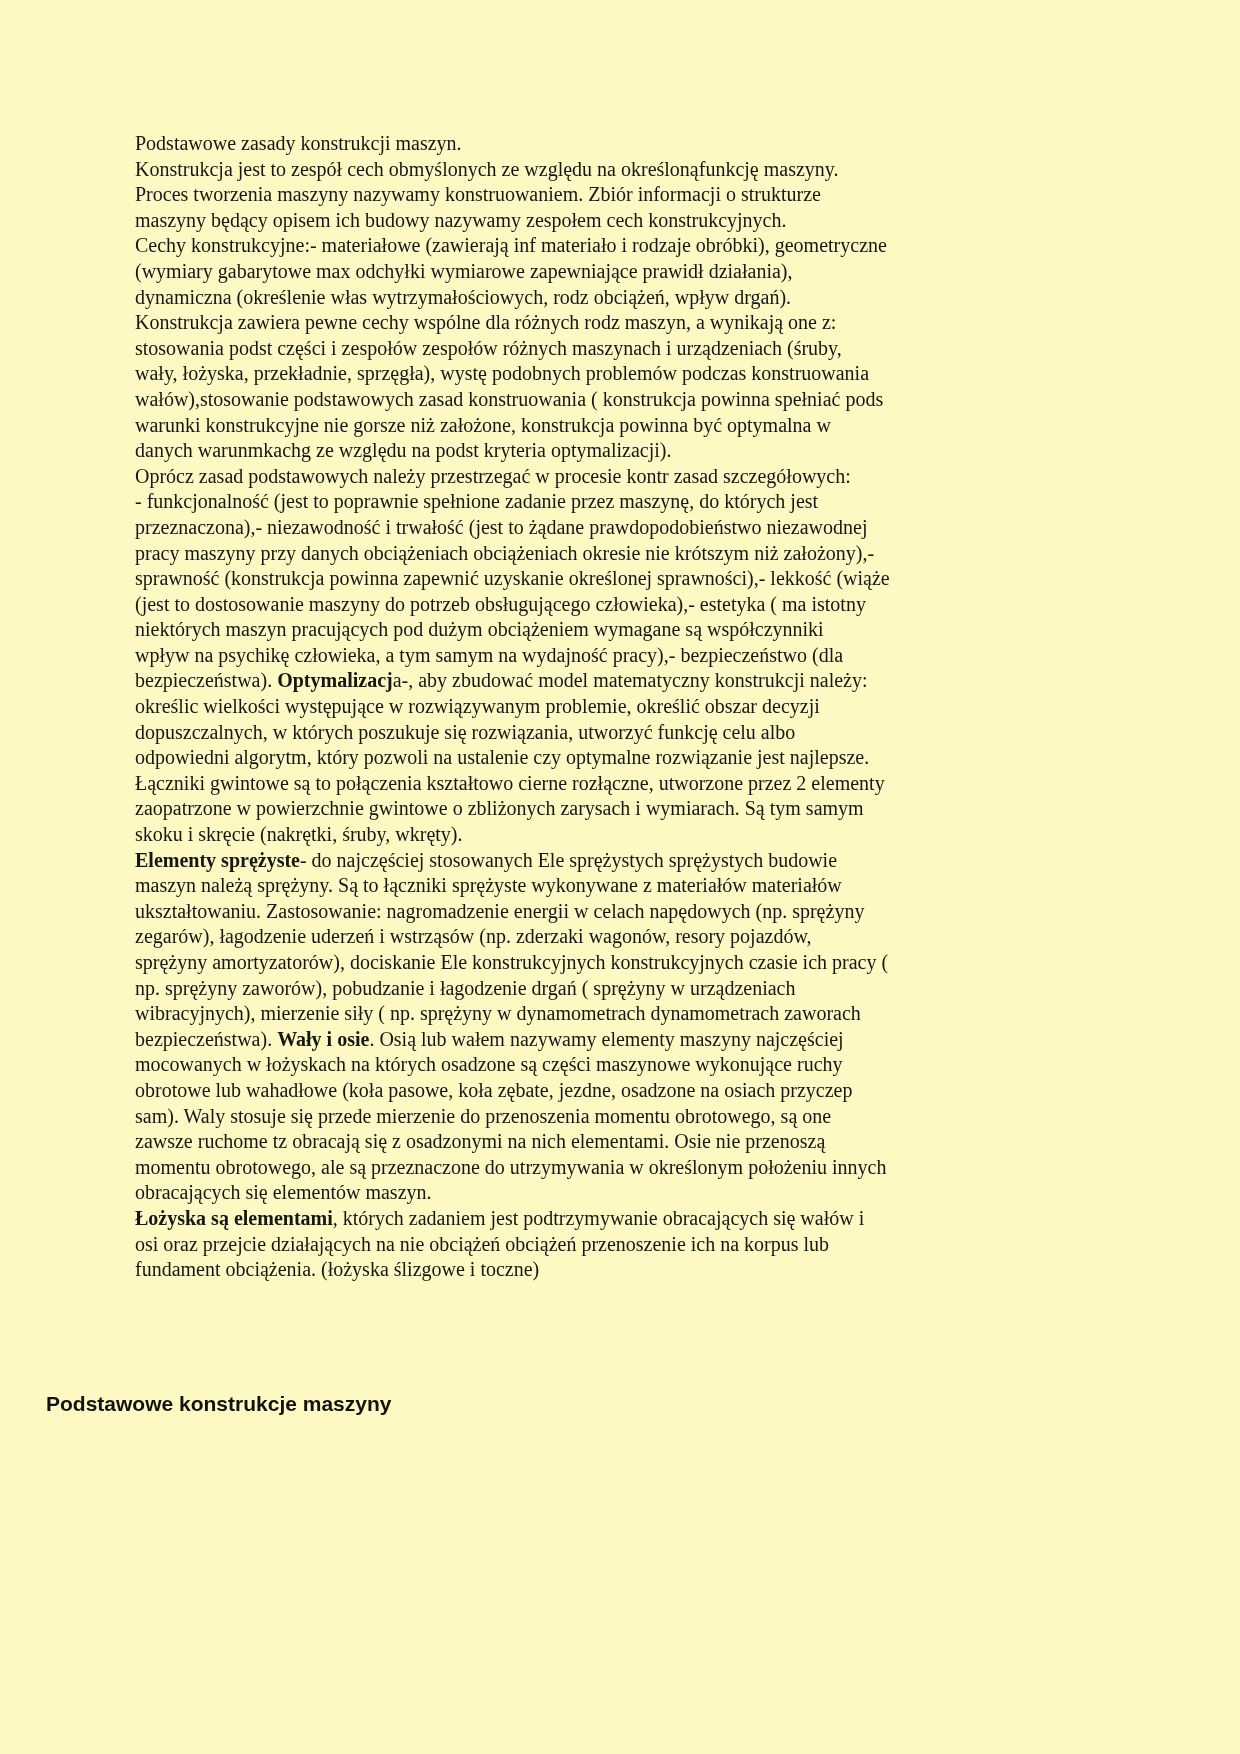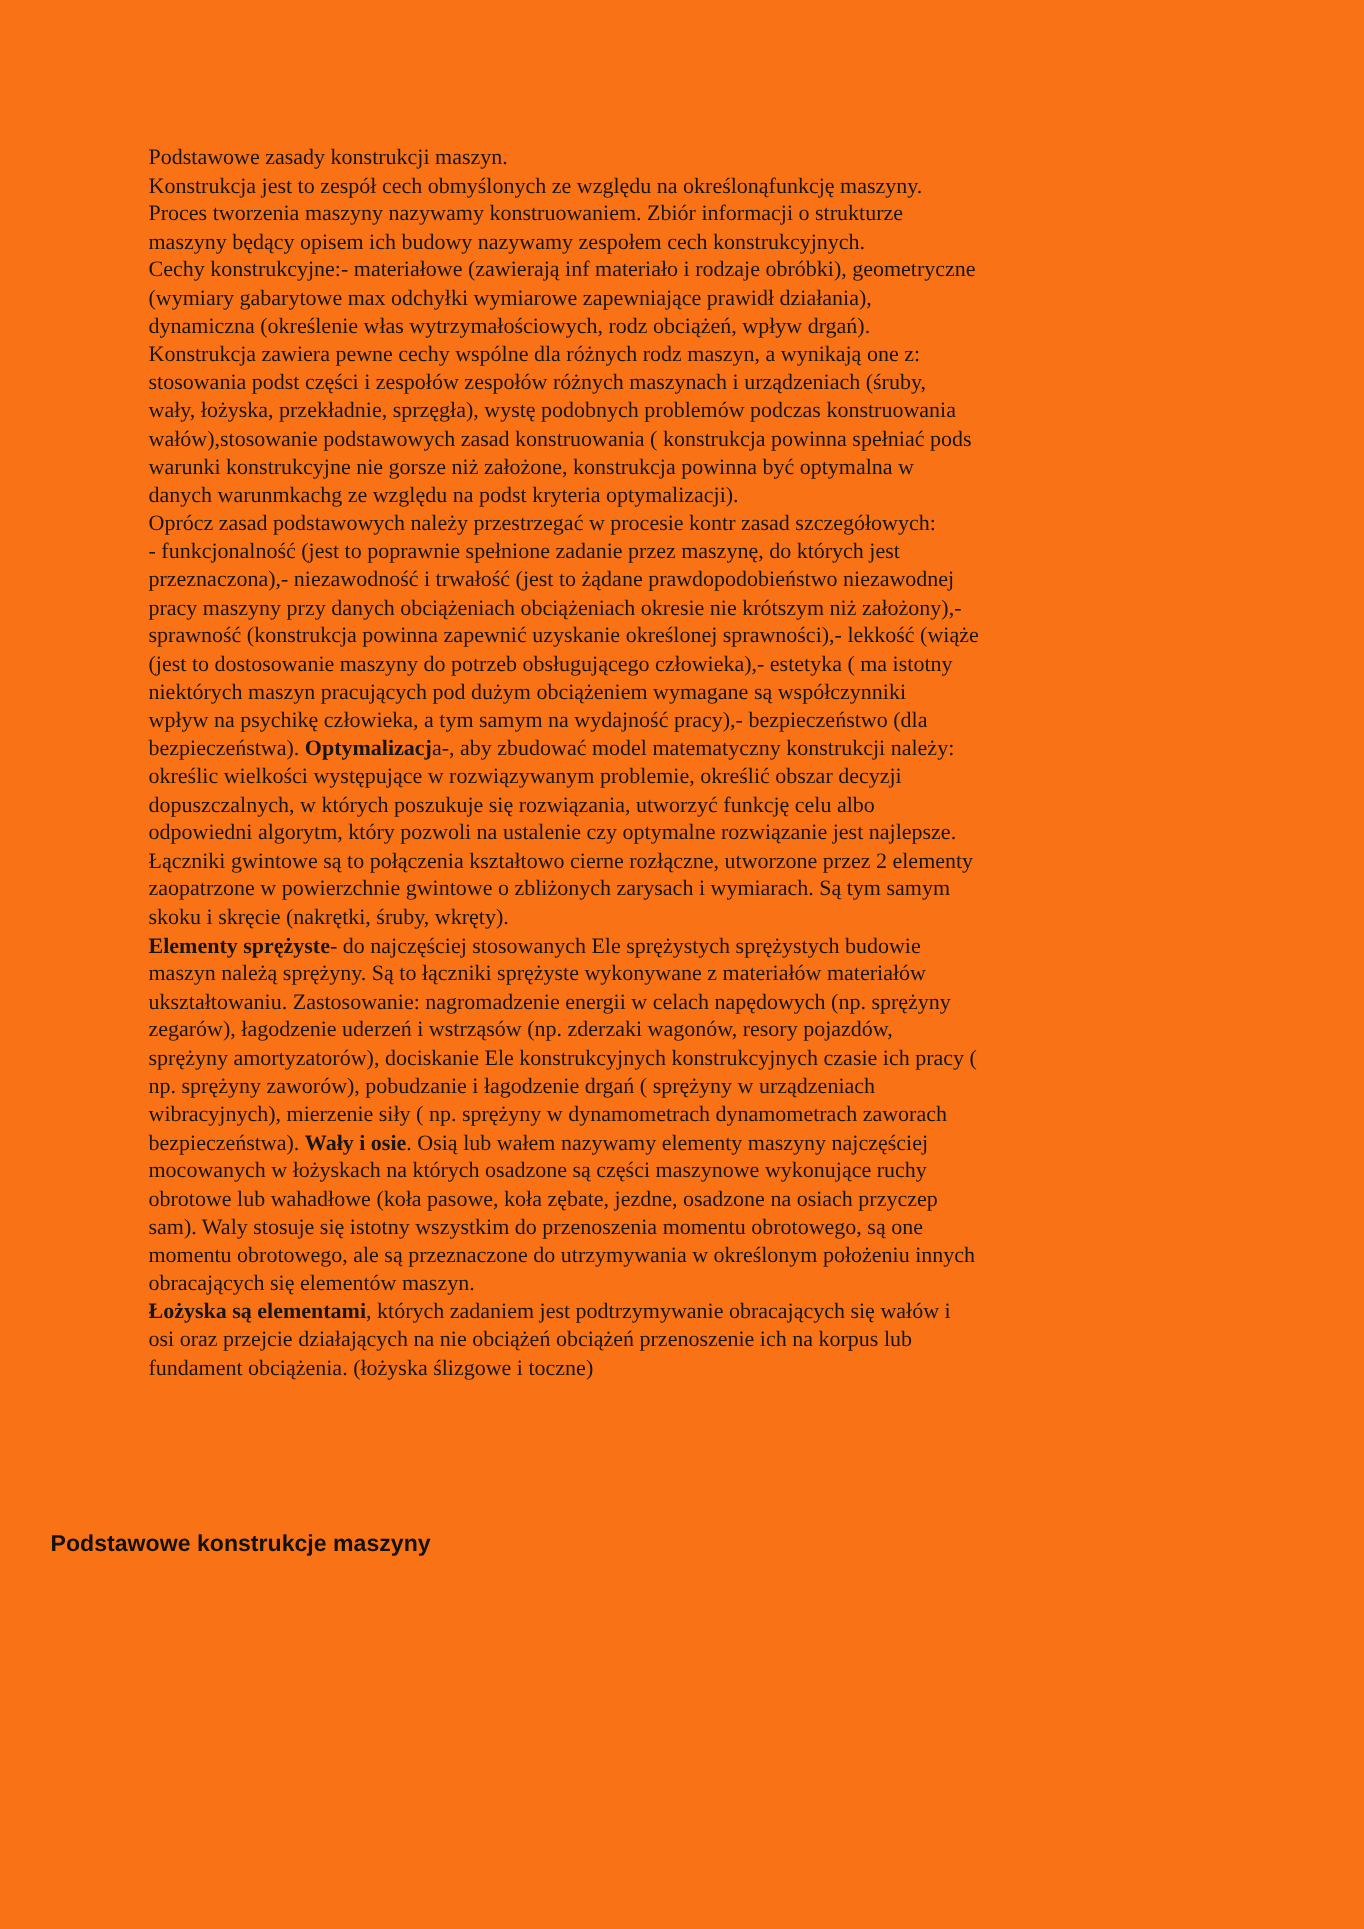--- a/index.html
+++ b/index.html
@@ -9,21 +9,21 @@
   body {
     width: 1240px;
     height: 1754px;
     background: #ffffff;
     position: relative;
     overflow: hidden;
   }
   .page {
     position: absolute;
     inset: 0;
-    background: #f97316;
+    background: #fef9c3;
   }
   .doc-body {
     position: absolute;
     left: 135px;
     top: 131px;
     width: 990px;
     color: #161616;
     font-family: "Liberation Serif", "DejaVu Serif", serif;
     font-size: 20px;
     line-height: 25.6px;
@@ -80,21 +80,22 @@
       <div class="line"><b>Elementy sprężyste</b><span>- do najczęściej stosowanych Ele sprężystych sprężystych budowie</span></div>
       <div class="line"><span>maszyn należą sprężyny. Są to łączniki sprężyste wykonywane z materiałów materiałów</span></div>
       <div class="line"><span>ukształtowaniu. Zastosowanie: nagromadzenie energii w celach napędowych (np. sprężyny</span></div>
       <div class="line"><span>zegarów), łagodzenie uderzeń i wstrząsów (np. zderzaki wagonów, resory pojazdów,</span></div>
       <div class="line"><span>sprężyny amortyzatorów), dociskanie Ele konstrukcyjnych konstrukcyjnych czasie ich pracy (</span></div>
       <div class="line"><span>np. sprężyny zaworów), pobudzanie i łagodzenie drgań ( sprężyny w urządzeniach</span></div>
       <div class="line"><span>wibracyjnych), mierzenie siły ( np. sprężyny w dynamometrach dynamometrach zaworach</span></div>
       <div class="line"><span>bezpieczeństwa). </span><b>Wały i osie</b><span>. Osią lub wałem nazywamy elementy maszyny najczęściej</span></div>
       <div class="line"><span>mocowanych w łożyskach na których osadzone są części maszynowe wykonujące ruchy</span></div>
       <div class="line"><span>obrotowe lub wahadłowe (koła pasowe, koła zębate, jezdne, osadzone na osiach przyczep</span></div>
-      <div class="line"><span>sam). Waly stosuje się istotny wszystkim do przenoszenia momentu obrotowego, są one</span></div>
+      <div class="line"><span>sam). Waly stosuje się przede mierzenie do przenoszenia momentu obrotowego, są one</span></div>
+      <div class="line"><span>zawsze ruchome tz obracają się z osadzonymi na nich elementami. Osie nie przenoszą</span></div>
       <div class="line"><span>momentu obrotowego, ale są przeznaczone do utrzymywania w określonym położeniu innych</span></div>
       <div class="line"><span>obracających się elementów maszyn.</span></div>
       <div class="line"><b>Łożyska są elementami</b><span>, których zadaniem jest podtrzymywanie obracających się wałów i</span></div>
       <div class="line"><span>osi oraz przejcie działających na nie obciążeń obciążeń przenoszenie ich na korpus lub</span></div>
       <div class="line"><span>fundament obciążenia. (łożyska ślizgowe i toczne)</span></div>
     </div>
   <div class="doc-footer">Podstawowe konstrukcje maszyny</div>
 </div>
 
 </body></html>

